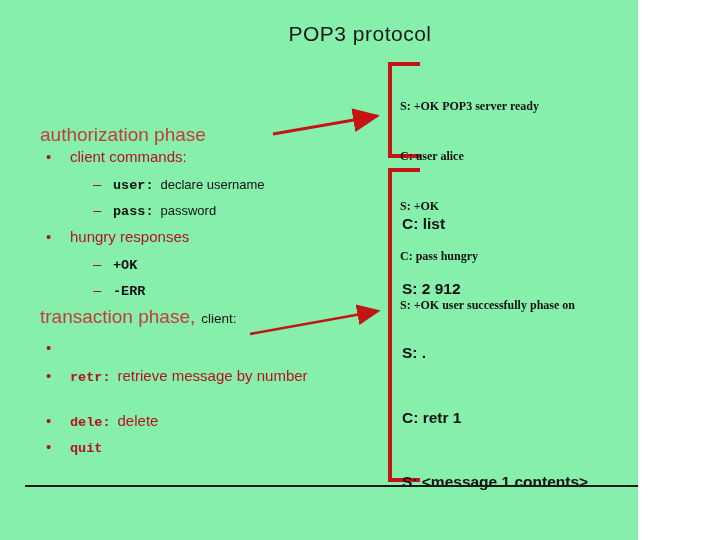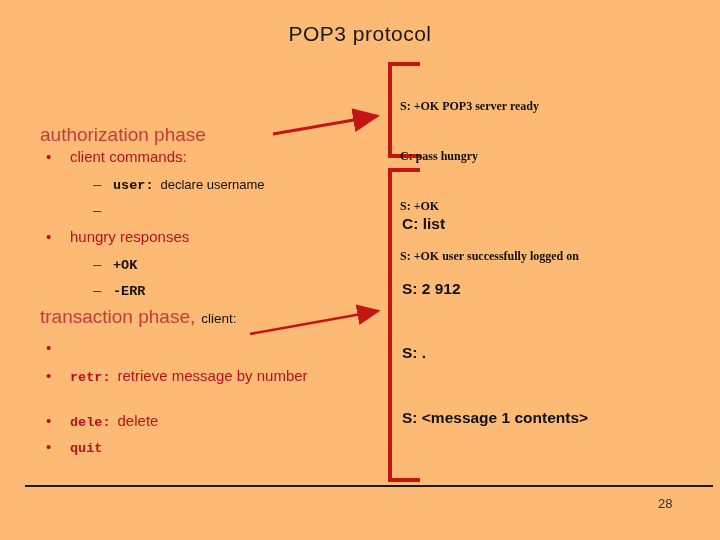--- a/index.html
+++ b/index.html
@@ -1,17 +1,17 @@
 <!DOCTYPE html>
 <html><head>
 <meta charset="utf-8">
 <style>
   html,body{margin:0;padding:0;background:#fff;}
   #slide{
-    position:relative;width:720px;height:540px;background:#fdba74;
+    position:relative;width:638px;height:540px;background:#86efac;
     font-family:"Liberation Sans",sans-serif;overflow:hidden;
   }
   .abs{position:absolute;}
   
   #title{
     top:22px;left:0;width:720px;text-align:center;
     font-size:21px;color:#1a1a1a;letter-spacing:0.5px;
   }
   
   .heading{font-size:19px;color:#c43b3b;}
@@ -59,20 +59,21 @@
     <span class="btxt">client commands:</span>
   </div>
 
   <div class="abs row" style="left:93px;top:175px;">
     <span class="dashmark">–</span>
     <span><span class="mono blk kw">user:</span><span class="blktxt">declare username</span></span>
   </div>
 
   <div class="abs row" style="left:93px;top:201px;">
     <span class="dashmark">–</span>
+    <span><span class="mono blk kw">pass:</span><span class="blktxt">password</span></span>
   </div>
 
   <div class="abs row" style="left:46px;top:228px;">
     <span class="marker">•</span>
     <span class="btxt">hungry responses</span>
   </div>
 
   <div class="abs row" style="left:93px;top:255px;">
     <span class="dashmark">–</span>
     <span class="mono blk">+OK</span>
@@ -104,29 +105,31 @@
   <div class="abs row" style="left:46px;top:438px;">
     <span class="marker">•</span>
     <span class="mono red">quit</span>
   </div>
 
   <div class="abs bracket" style="left:388px;top:62px;height:88px;"></div>
   <div class="abs bracket" style="left:388px;top:168px;height:306px;"></div>
 
   <div id="auth-dialog-text" class="abs">
     <div>S: +OK POP3 server ready</div>
+    <div>C: user alice</div>
+    <div>S: +OK</div>
     <div>C: pass hungry</div>
-    <div>S: +OK</div>
-    <div>S: +OK user successfully logged on</div>
+    <div>S: +OK user successfully phase on</div>
   </div>
 
   <div id="trans-dialog-text" class="abs">
     <div>C: list</div>
     <div>S: 2 912</div>
     <div>S: .</div>
+    <div>C: retr 1</div>
     <div>S: &lt;message 1 contents&gt;</div>
     
     
     
     
     
     
     
     
   </div>

